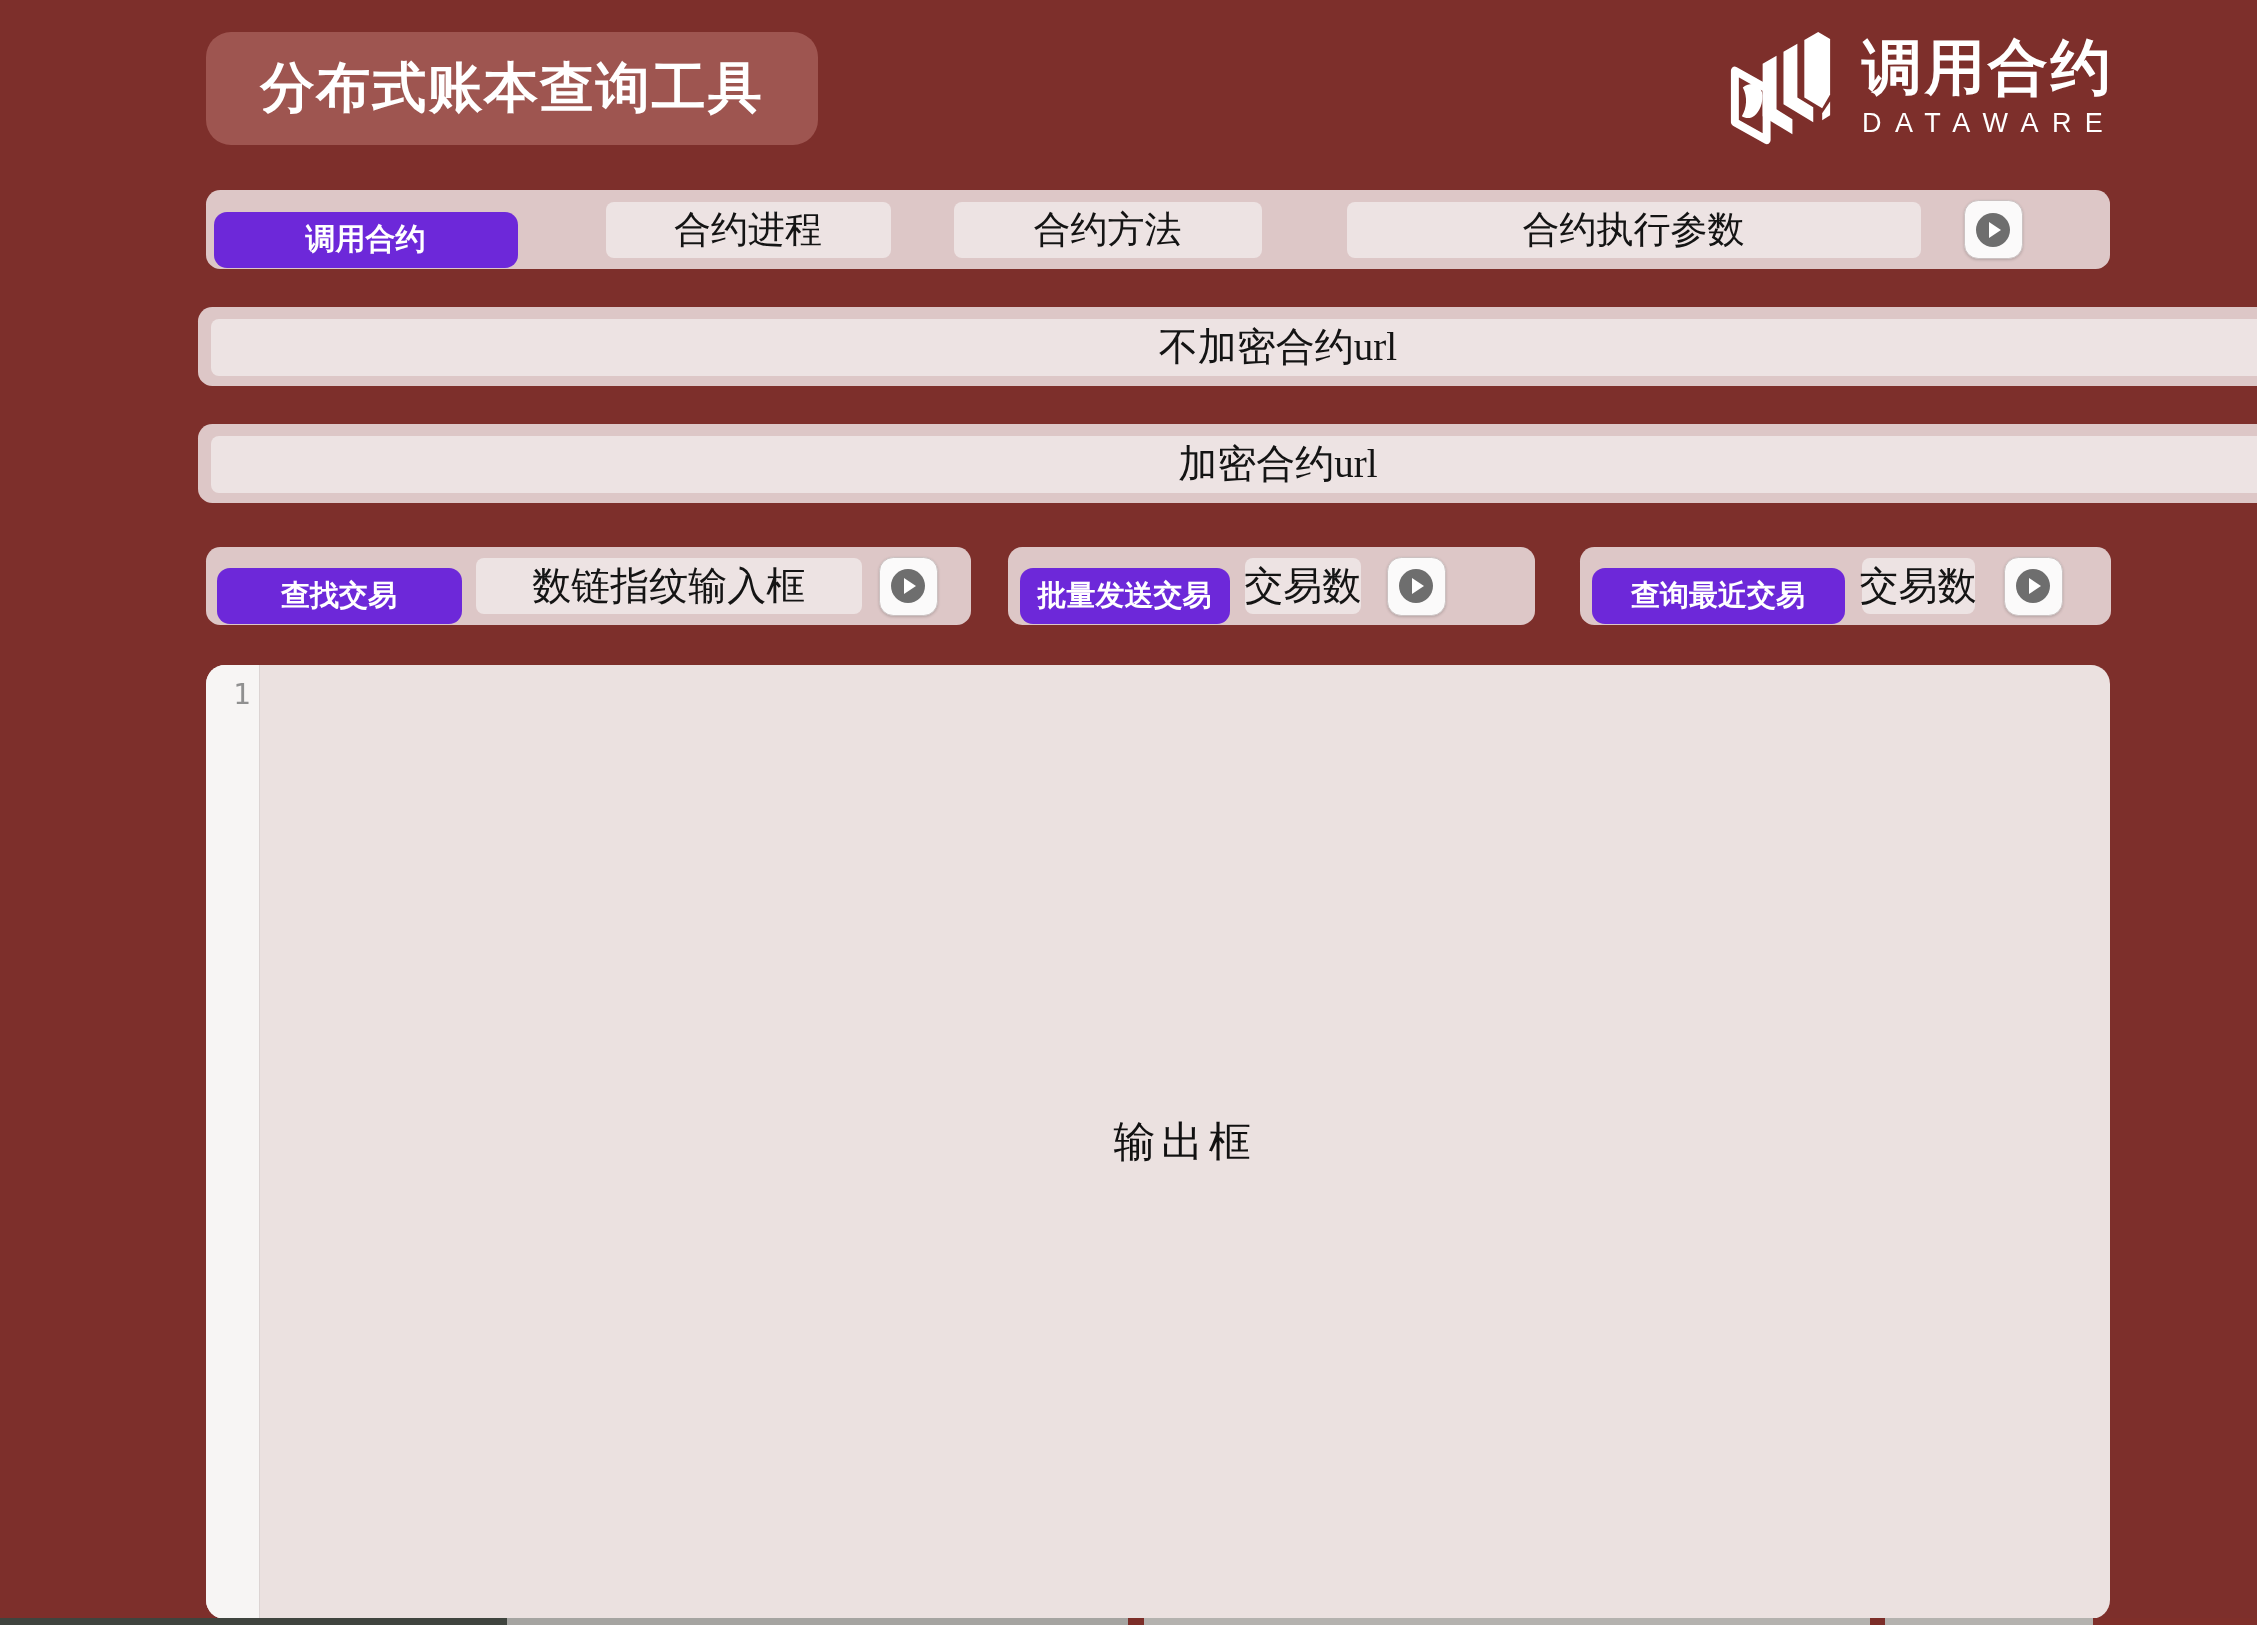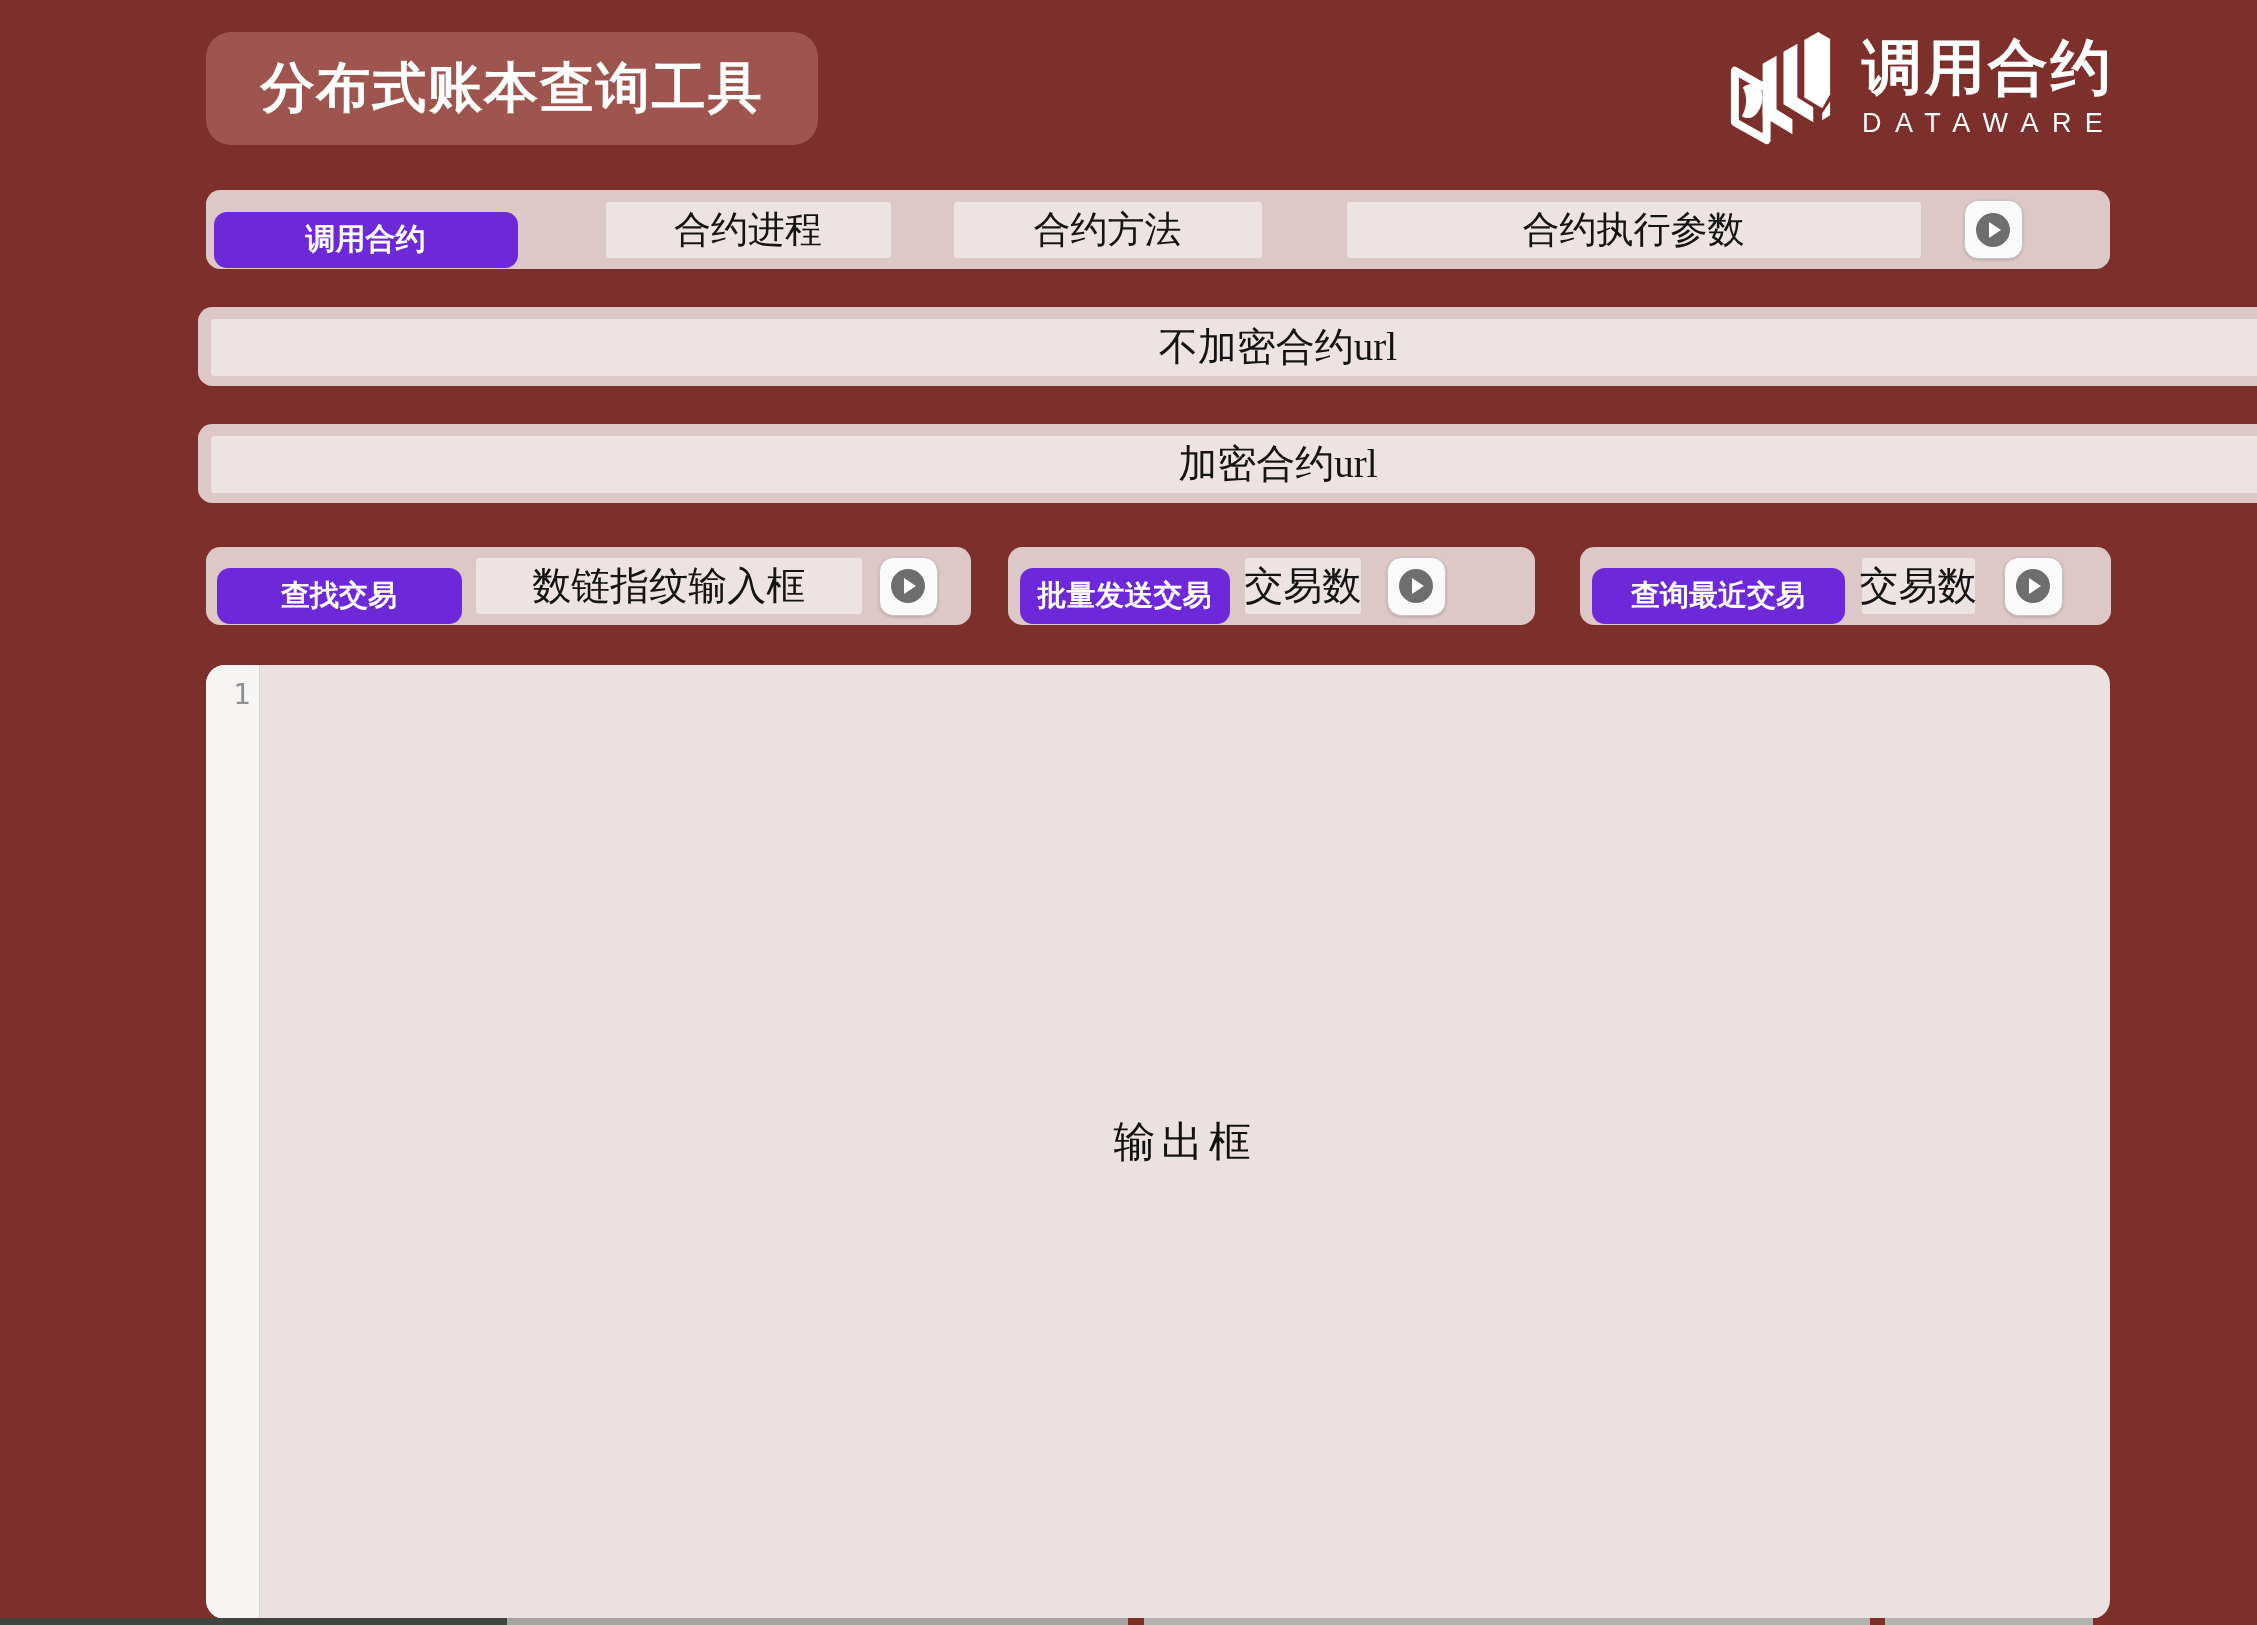--- a/index.html
+++ b/index.html
@@ -33,21 +33,21 @@
     display:flex;align-items:center;
   }
   .red-btn{
     background:#6d28d9;color:#ffffff;border:none;border-radius:13px;
     height:56px;font-size:30px;font-weight:600;
     font-family:"Liberation Sans", sans-serif;
     display:flex;align-items:center;justify-content:center;
     cursor:pointer;flex:0 0 auto;margin-top:20px;
   }
   .field{
-    background:#ede3e3;border-radius:3px;height:56px;
+    background:#ede3e3;border-radius:8px;height:56px;
     display:flex;align-items:center;justify-content:center;
     color:#141414;font-size:37px;
     font-family:"Liberation Serif", serif;
     white-space:nowrap;flex:0 0 auto;
   }
   .play-btn{
     width:59px;height:59px;flex:0 0 auto;
     background:#fbfafa;border:1.9px solid #cbc2c2;border-radius:14.3px;
     display:flex;align-items:center;justify-content:center;
     box-sizing:border-box;cursor:pointer;box-shadow:0 1px 2.9px rgba(0,0,0,.18);

